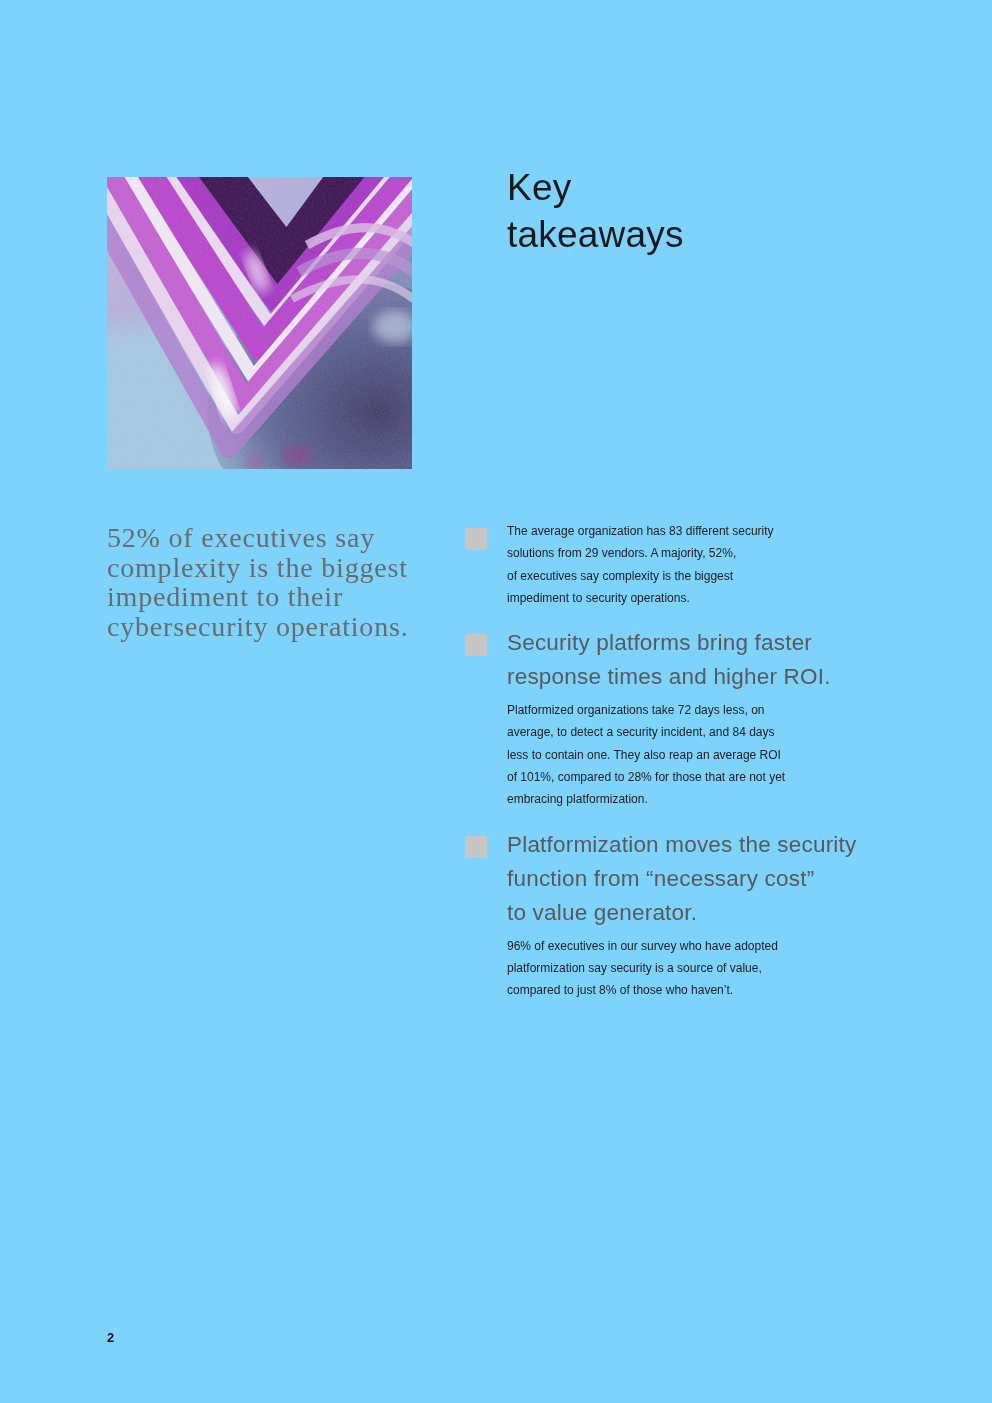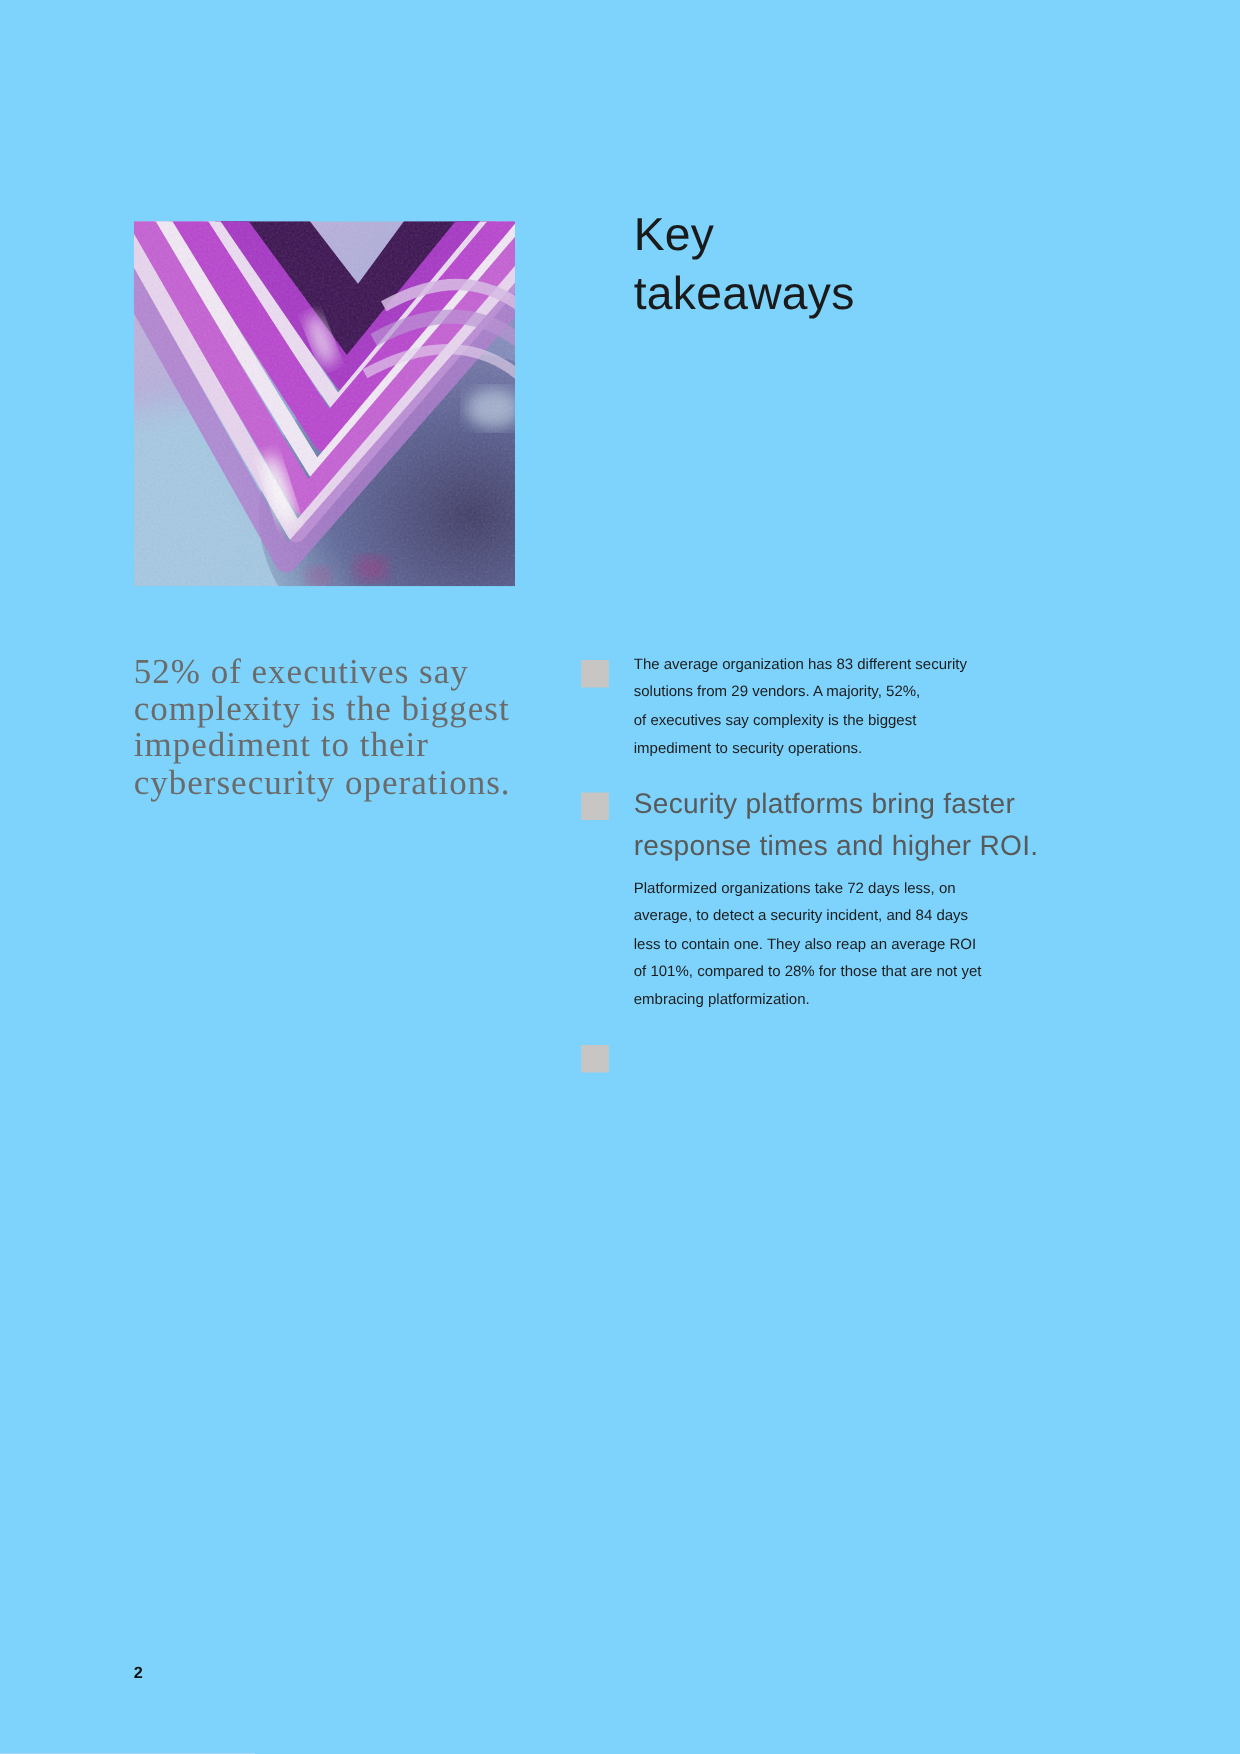--- a/index.html
+++ b/index.html
@@ -160,19 +160,25 @@
 response times and higher ROI.</h2>
       <p>Platformized organizations take 72 days less, on
 average, to detect a security incident, and 84 days
 less to contain one. They also reap an average ROI
 of 101%, compared to 28% for those that are not yet
 embracing platformization.</p>
     </section>
 
     <section class="takeaway">
       <span class="bullet-square"></span>
+      <h2>Platformization moves the security
+function from “necessary cost”
+to value generator.</h2>
+      <p>96% of executives in our survey who have adopted
+platformization say security is a source of value,
+compared to just 8% of those who haven’t.</p>
     </section>
 
   </div>
 
   <div class="page-number">2</div>
 
 </div>
 
 </body></html>

